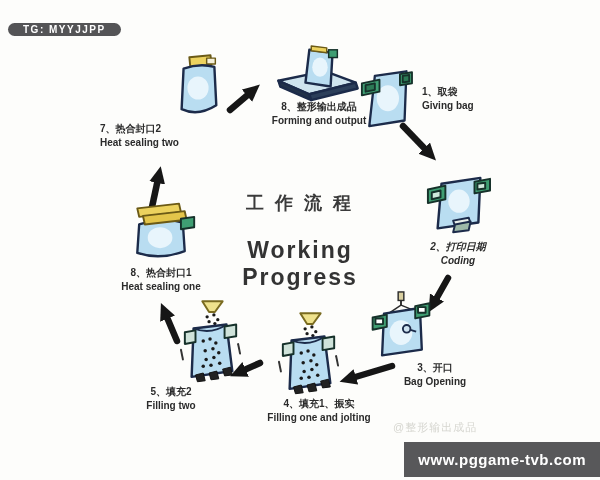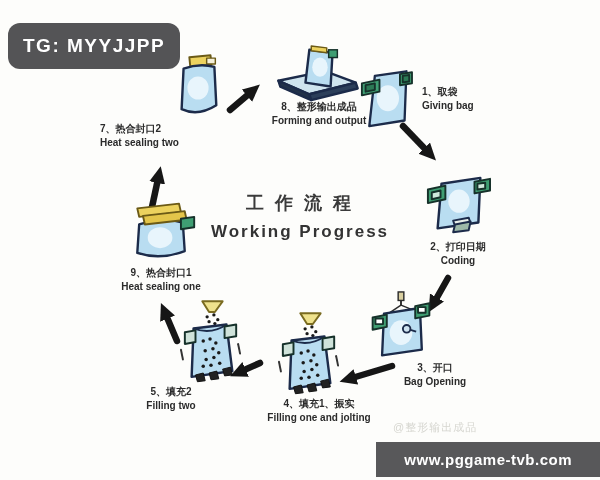--- a/index.html
+++ b/index.html
@@ -1,41 +1,41 @@
 <!DOCTYPE html>
 <html><head>
 <meta charset="utf-8">
 <style>
   html,body{margin:0;padding:0;background:#e8e8e8;}
   #stage{position:relative;width:600px;height:480px;background:#fdfdfb;overflow:hidden;
          font-family:"Liberation Sans","DejaVu Sans",sans-serif;color:#2b2b2b;}
 
   
   .tg-badge{position:absolute;left:8px;top:23px;background:#545456;color:#fff;
-            padding:12px 15px;font-size:19px;font-weight:bold;letter-spacing:1.5px;border-radius:12px;}
+            padding:1px 15px;font-size:10px;font-weight:bold;letter-spacing:1.5px;border-radius:12px;}
   .site-badge{position:absolute;right:0;bottom:3px;background:#58585a;color:#fff;
-              padding:9px 28px;font-size:15px;font-weight:bold;letter-spacing:.5px;}
+              padding:9px 14px;font-size:15px;font-weight:bold;letter-spacing:.5px;}
   .watermark{position:absolute;left:393px;top:420px;font-size:11px;color:#d6d6d0;letter-spacing:1px;}
 
   
   .title{position:absolute;left:190px;top:191px;width:220px;text-align:center;}
   .title .zh{font-size:18px;font-weight:bold;letter-spacing:11px;color:#3a3a3a;padding-left:8px;}
-  .title .en{font-size:17px;font-weight:bold;letter-spacing:2px;color:#333;margin-top:7px;}
+  .title .en{font-size:23px;font-weight:bold;letter-spacing:2px;color:#333;margin-top:22px;}
 
   
   .step{position:absolute;}
   .lbl{font-size:10px;line-height:1.4;}
   .lbl .zh{font-weight:bold;}
   .lbl .en{font-weight:600;}
   .c{text-align:center;}
   svg{display:block;overflow:visible;}
 
   #step1{left:360px;top:68px;display:flex;align-items:flex-start;}
   #step1 .lbl{margin-left:10px;margin-top:17px;}
-  #step2{left:412px;top:174px;width:92px;}
+  #step2{left:412px;top:174px;width:92px;font-style:italic;}
   #step2 svg{margin-left:12px;}
   #step3{left:368px;top:291px;width:134px;}
   #step3 svg{margin-left:4px;}
   #step4{left:240px;top:311px;width:158px;}
   #step4 svg{margin-left:38px;}
   #step5{left:118px;top:299px;width:106px;}
   #step5 svg{margin-left:62px;}
   #step6{left:100px;top:203px;width:122px;}
   #step6 svg{margin-left:24px;}
   #step6 .lbl{margin-top:3px;}
@@ -234,21 +234,21 @@
     <svg width="74" height="60" viewBox="0 0 78 62">
       <path d="M16,22 Q40,14 62,20 L64,50 Q38,60 14,52 Z" fill="#b9ddf1" stroke="#1c2b4a" stroke-width="2.5" stroke-linejoin="round"></path>
       <ellipse cx="38" cy="36" rx="13" ry="11" fill="#e8f5fc"></ellipse>
       <g stroke="#6b5a16" stroke-width="2" stroke-linejoin="round">
         <polygon points="14,5 58,0 60,9 16,14" fill="#ecd25e"></polygon>
         <polygon points="20,13 64,8 66,17 22,22" fill="#e3c54a"></polygon>
       </g>
       <polygon points="60,16 74,14 74,25 60,27" fill="#3f9e72" stroke="#16312a" stroke-width="2" stroke-linejoin="round"></polygon>
     </svg>
     <div class="lbl">
-      <div class="zh">9、热合封口1</div>
+      <div class="zh">8、热合封口1</div>
       <div class="en">Heat sealing one</div>
     </div>
   </div>
 
   <div class="step" id="step7">
     <svg width="52" height="66" viewBox="0 0 54 68">
       <g stroke="#6b5a16" stroke-width="2" stroke-linejoin="round">
         <polygon points="18,2 40,0 41,10 19,12" fill="#ecd25e"></polygon>
         <rect x="36" y="3" width="9" height="6" fill="#f5f0da" stroke-width="1.5"></rect>
       </g>

